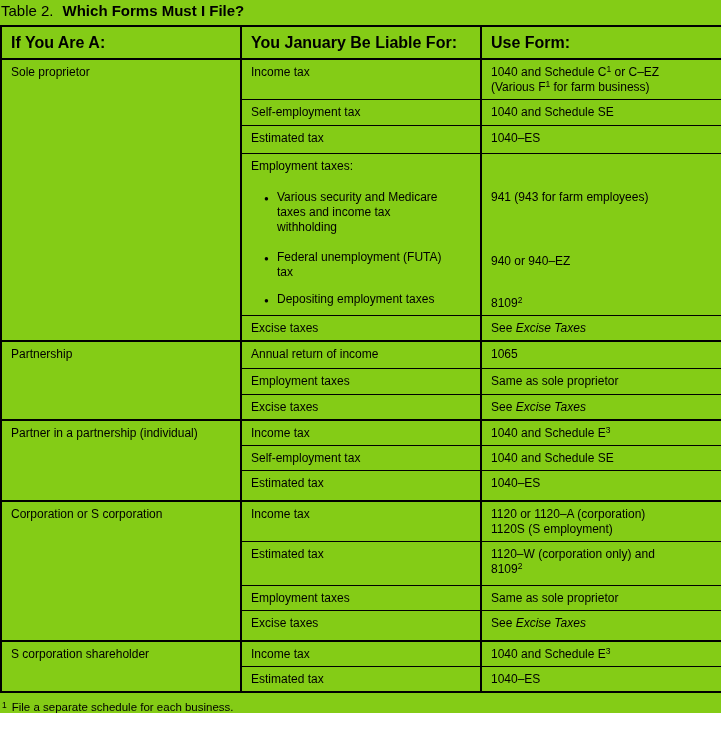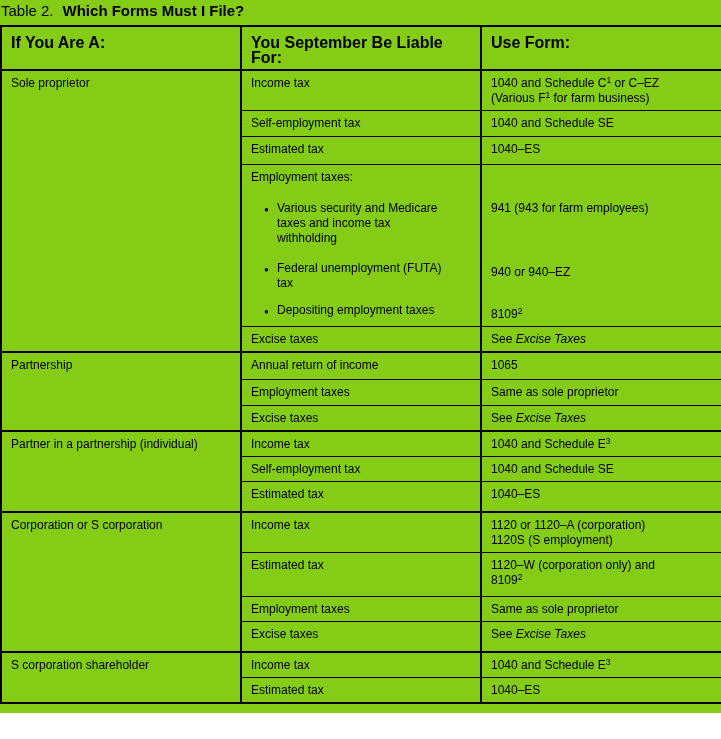--- a/index.html
+++ b/index.html
@@ -63,21 +63,21 @@
 
   <table class="forms">
     <colgroup>
       <col style="width:240px">
         <col style="width:240px">
         <col style="width:241px">
     </colgroup>
     <thead>
       <tr style="height:33px">
         <th>If You Are A:</th>
-        <th>You September Be Liable For:</th>
+        <th>You January Be Liable For:</th>
         <th>Use Form:</th>
       </tr>
     </thead>
     <tbody>
 
       <tr class="group-start" style="height:32px">
         <td class="who-cell" rowspan="5">Sole proprietor</td>
         <td class="liability-cell">Income tax</td>
         <td class="form-cell">
           <div class="line"><span>1040 and Schedule C</span><sup>1</sup><span> or C–EZ</span></div>
@@ -178,16 +178,17 @@
       </tr>
       <tr style="height:25px">
         <td class="liability-cell">Estimated tax</td>
         <td class="form-cell">1040–ES</td>
       </tr>
 
     </tbody>
   </table>
 
   <div class="footnotes">
+    <div class="footnote"><sup>1</sup><span class="fn-text">File a separate schedule for each business.</span></div>
     <div class="footnote"><sup>3</sup><span class="fn-text">Various other schedules may be needed.</span></div>
   </div>
 
 </div>
 
 </body></html>

